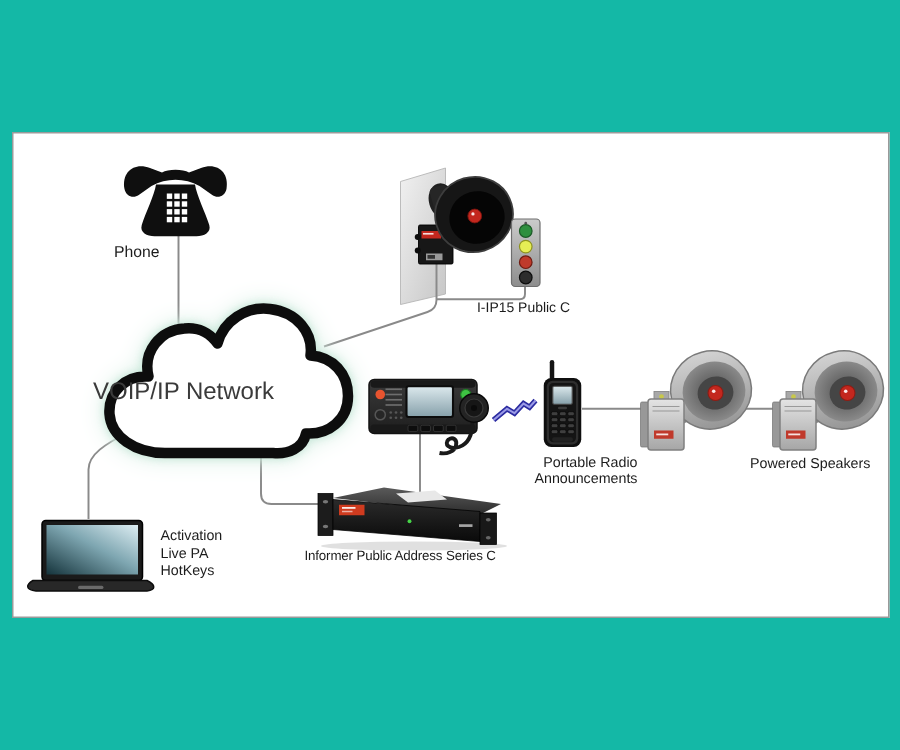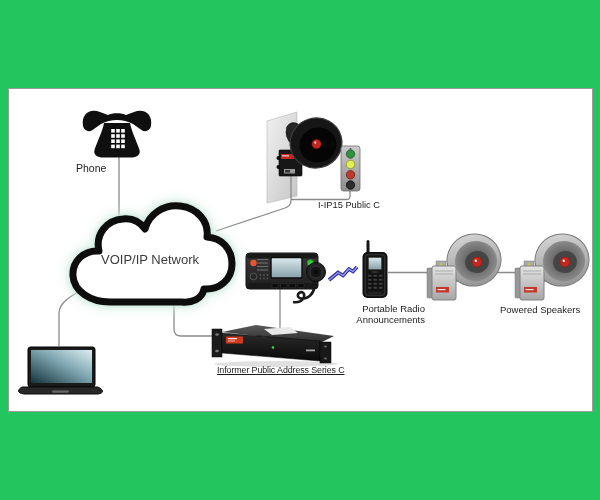--- a/index.html
+++ b/index.html
@@ -1,27 +1,27 @@
 <!DOCTYPE html>
 <html><head>
 <meta charset="utf-8">
 <style>
   html,body{margin:0;padding:0;background:#ffffff;}
-  #canvas{position:relative;width:600px;height:500px;background:#22c55e;overflow:hidden;
+  #canvas{position:relative;width:600px;height:500px;background:#14b8a6;overflow:hidden;
           font-family:"Liberation Sans", sans-serif;}
   .abs{position:absolute;}
   .label{position:absolute;color:#1c1c1c;white-space:pre;line-height:1.15;}
   #panel-border{left:8px;top:88px;width:583px;height:322px;border:1px solid #9a9a9a;background:#ffffff;}
   #cloud-wrap svg{filter:drop-shadow(0 0 3px #c2e4d4) drop-shadow(0 0 7px #daf0e6);}
-  #cloud-label{left:62px;top:253px;width:176px;text-align:center;font-size:13px;color:#3a3a3a;}
+  #cloud-label{left:62px;top:253px;width:176px;text-align:left;font-size:16px;color:#3a3a3a;}
   #phone-label{left:76px;top:162px;font-size:10.5px;}
   #iip15-label{left:318px;top:200px;font-size:9.3px;}
   #radio-label{left:329px;top:304px;width:96px;text-align:right;font-size:9.5px;line-height:10.5px;}
   #speakers-label{left:460px;top:305px;font-size:9.5px;margin-left:40px;}
-  #rack-label{left:217px;top:365px;font-size:8.9px;letter-spacing:-0.1px;text-decoration:underline;}
+  #rack-label{left:203px;top:365px;font-size:8.9px;letter-spacing:-0.1px;}
   #laptop-label{left:107px;top:352px;font-size:9.5px;line-height:11.5px;}
 </style>
 </head>
 <body>
 
 <div id="canvas">
 
   <svg width="0" height="0" style="position:absolute" aria-hidden="true">
     <defs>
       <linearGradient id="gWall" x1="0" y1="0" x2="1" y2="1">
@@ -276,14 +276,17 @@
     <rect x="100" y="29.5" width="9" height="1.8" fill="#c9c9c9" opacity="0.8"></rect>
   </svg>
   <div id="rack-label" class="label">Informer Public Address Series C</div>
 
   <svg class="abs" style="left:12px;top:338px" width="96" height="60" viewBox="0 0 96 60">
     <rect x="16" y="9" width="67" height="40" rx="2.5" fill="#1a1a1a" stroke="#000" stroke-width="1"></rect>
     <rect x="19" y="12" width="61" height="33" fill="url(#gLaptopScreen)"></rect>
     <path d="M10,49 L86,49 C92,52 92,55 86,56 L12,56 C5,55 5,52 10,49 Z" fill="#282828" stroke="#0d0d0d" stroke-width="1"></path>
     <rect x="40" y="52.5" width="17" height="2.2" rx="1.1" fill="#6a6a6a"></rect>
   </svg>
+  <div id="laptop-label" class="label"><span>Activation</span>
+<span>Live PA</span>
+<span>HotKeys</span></div>
 
 </div>
 
 </body></html>

